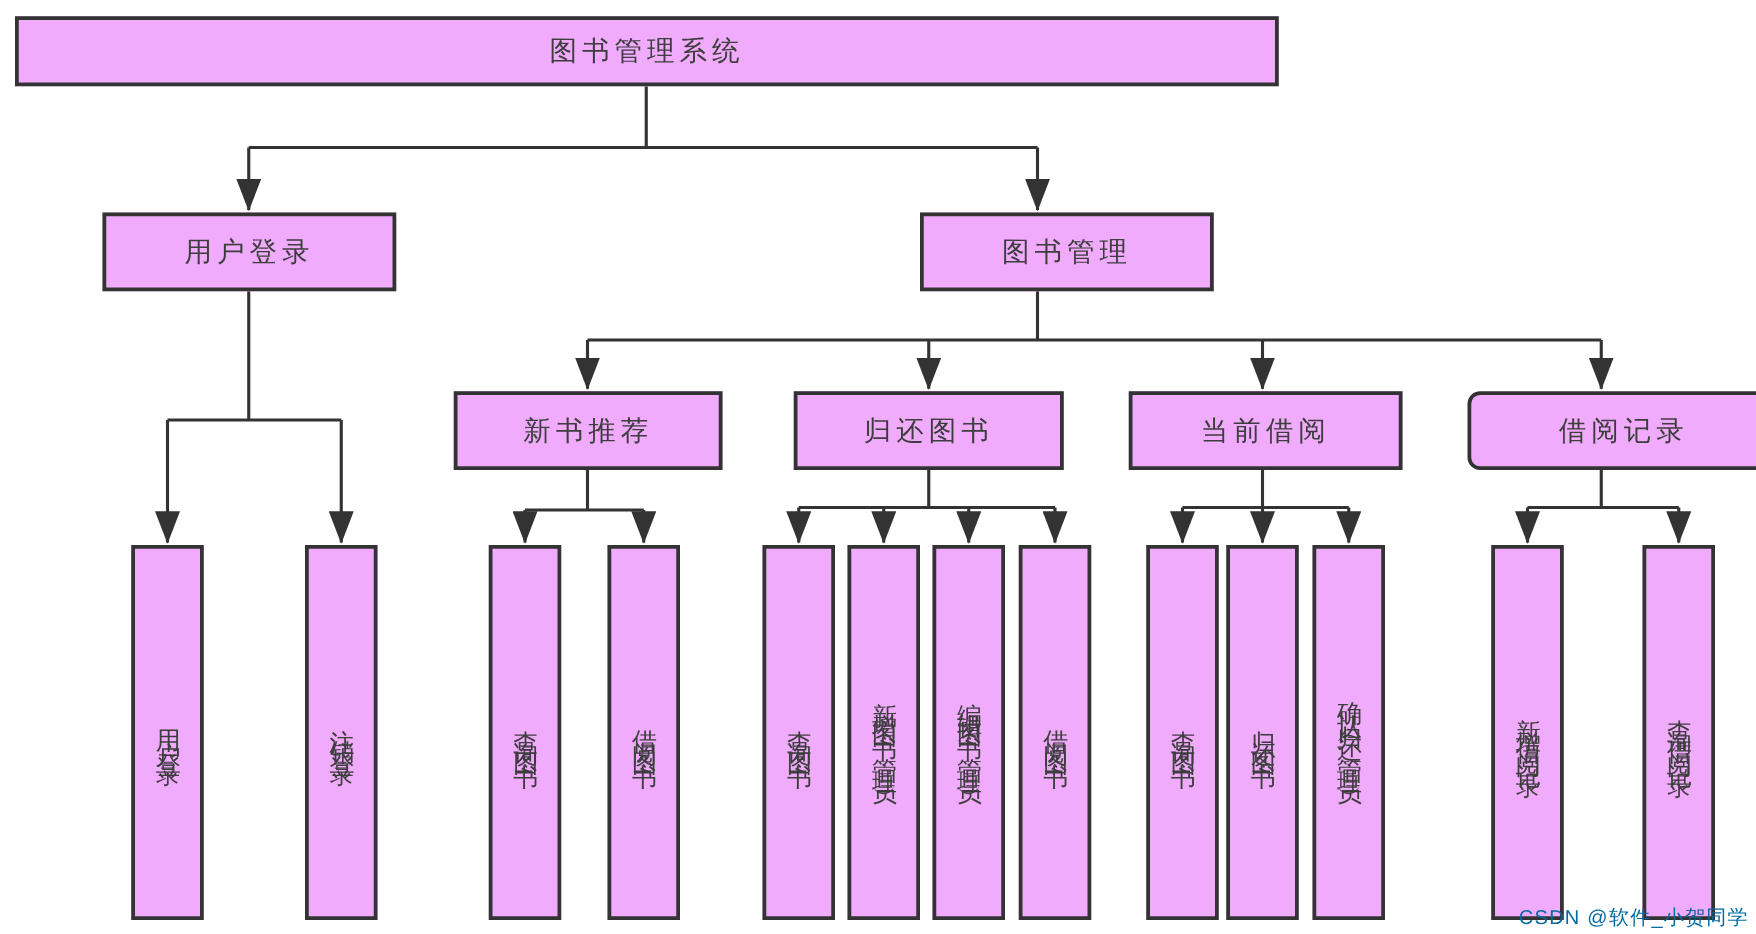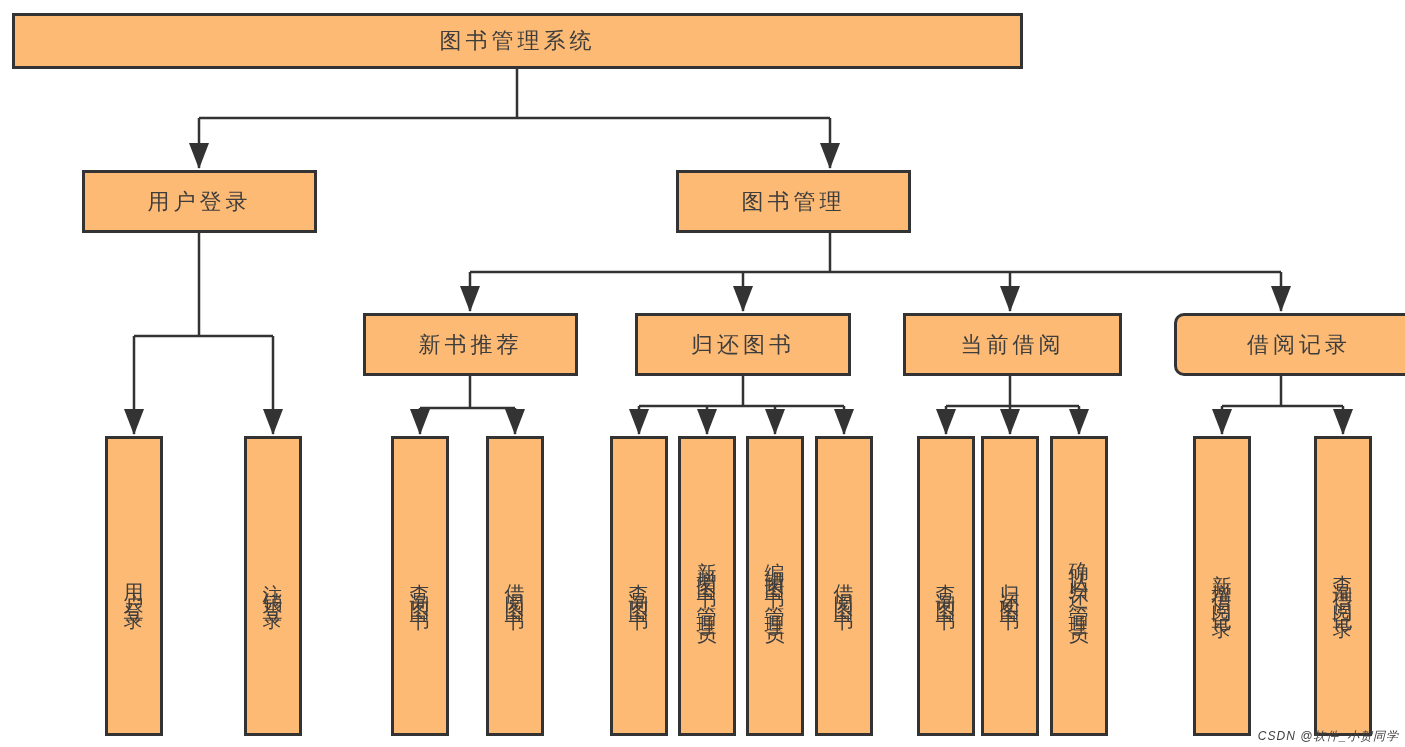--- a/index.html
+++ b/index.html
@@ -19,37 +19,37 @@
     position: absolute;
     left: 0; top: 0;
     width: 1405px;
     height: 747px;
     pointer-events: none;
   }
   .node {
     position: absolute;
     box-sizing: border-box;
     border: 3px solid #333333;
-    background: #fdba74;
+    background: #f0abfc;
     display: flex;
     align-items: center;
     justify-content: center;
     color: #3d3d3d;
   }
   .h-label {
     font-size: 22px;
     letter-spacing: 4px;
     white-space: nowrap;
     color: #3d3d3d;
   }
   
   .n-root   { left: 12px;   top: 13px;  width: 1011px; height: 56px; }
   
   .n-login  { left: 82px;   top: 170px; width: 235px;  height: 63px; }
-  .n-mgmt   { left: 676px;  top: 170px; width: 235px;  height: 63px; }
+  .n-mgmt   { left: 736px;  top: 170px; width: 235px;  height: 63px; }
   
   .n-l3     { top: 313px; height: 63px; }
   .n-nb     { left: 363px;  width: 215px; text-align: center; }
   .n-bb     { left: 635px;  width: 216px; }
   .n-cb     { left: 903px;  width: 219px; }
   .n-br     { left: 1174px; width: 250px; border-radius: 10px; }
   
   .leaf     { top: 436px; height: 300px; width: 58px; }
   .v-label {
     writing-mode: vertical-rl;
@@ -70,26 +70,25 @@
   .lf-8  { left: 815px; }
   .lf-9  { left: 917px; }
   .lf-10 { left: 981px; }
   .lf-11 { left: 1050px; }
   .lf-12 { left: 1193px; }
   .lf-13 { left: 1314px; }
   .watermark {
     position: absolute;
     right: 6px;
     bottom: 2px;
-    font-size: 12px;
-    color: #404040;
+    font-size: 16px;
+    color: #0369a1;
     letter-spacing: 1px;
     z-index: 5;
     white-space: nowrap;
-    font-style: italic;
   }
 </style>
 </head>
 <body>
 
 <div class="canvas">
 
   <svg class="connectors" viewBox="0 0 1405 747" xmlns="http://www.w3.org/2000/svg">
     <defs>
       <marker id="ah" markerUnits="userSpaceOnUse" markerWidth="26" markerHeight="20" viewBox="0 0 26 20" refX="25" refY="10" orient="auto">

